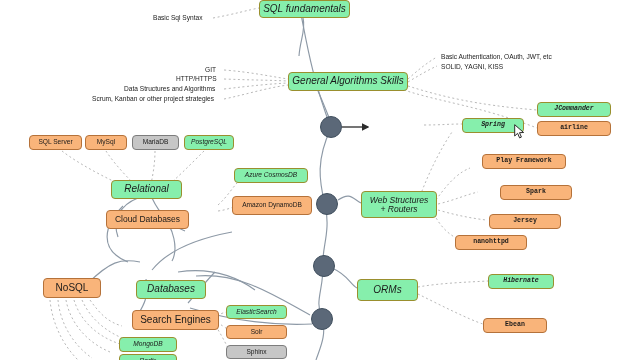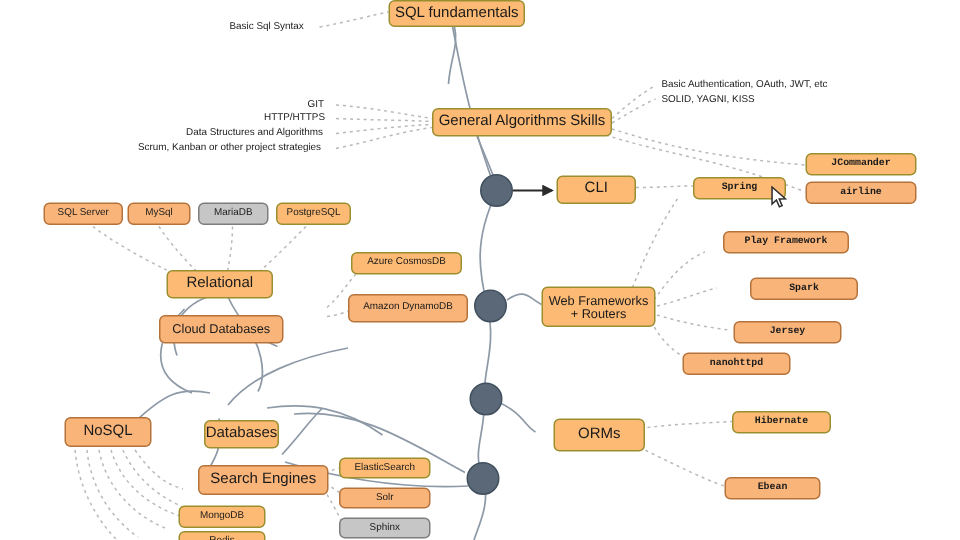--- a/index.html
+++ b/index.html
@@ -18,21 +18,21 @@
     position:absolute;
     box-sizing:border-box;
     display:flex;align-items:center;justify-content:center;
     text-align:center;
     border-radius:4px;
     border:1px solid #8a7f55;
     line-height:1.05;
     white-space:pre-line;
     letter-spacing:0px;
   }
-  .n-yellow{background:#fdba74;border-color:#9a8f2e;color:#1a1a1a;}
+  .n-yellow{background:#86efac;border-color:#9a8f2e;color:#1a1a1a;font-style:italic;}
   .n-orange{background:#f9b47a;border-color:#b5723a;color:#1a1a1a;}
   .n-gray{background:#c6c6c6;border-color:#7d7d7d;color:#1a1a1a;}
 
   .mono{font-family:"Liberation Mono",monospace;font-weight:700;}
   .sans{font-family:"Liberation Sans",sans-serif;}
 
   .big{font-size:10px;}
   .mid{font-size:8.5px;}
   .tiny{font-size:6.6px;}
 
@@ -162,52 +162,51 @@
   <div class="leaf r" style="left:153px;top:14px;">Basic Sql Syntax</div>
 
   <div class="leaf r" style="left:205px;top:66px;">GIT</div>
   <div class="leaf r" style="left:176px;top:75px;">HTTP/HTTPS</div>
   <div class="leaf r" style="left:124px;top:85px;">Data Structures and Algorithms</div>
   <div class="leaf r" style="left:92px;top:95px;">Scrum, Kanban or other project strategies</div>
 
   <div class="leaf" style="left:441px;top:53px;">Basic Authentication, OAuth, JWT, etc</div>
   <div class="leaf" style="left:441px;top:63px;">SOLID, YAGNI, KISS</div>
 
-  <div class="node n-yellow sans big" style="left:371px;top:117px;width:53px;height:19px;">CLI</div>
 
   <div class="node n-yellow mono tiny" style="left:537px;top:102px;width:74px;height:15px;">JCommander</div>
   <div class="node n-orange mono tiny" style="left:537px;top:121px;width:74px;height:15px;">airline</div>
 
-  <div class="node n-yellow sans mid" style="left:361px;top:191px;width:76px;height:27px;">Web Frameworks
+  <div class="node n-yellow sans mid" style="left:361px;top:191px;width:76px;height:27px;">Web Structures
 + Routers</div>
 
   <div class="node n-yellow mono tiny" style="left:462px;top:118px;width:62px;height:15px;">Spring</div>
   <div class="node n-orange mono tiny" style="left:482px;top:154px;width:84px;height:15px;">Play Framework</div>
   <div class="node n-orange mono tiny" style="left:500px;top:185px;width:72px;height:15px;">Spark</div>
   <div class="node n-orange mono tiny" style="left:489px;top:214px;width:72px;height:15px;">Jersey</div>
   <div class="node n-orange mono tiny" style="left:455px;top:235px;width:72px;height:15px;">nanohttpd</div>
 
-  <div class="node n-yellow sans big" style="left:357px;top:279px;width:61px;height:22px;margin-left:12px;">ORMs</div>
+  <div class="node n-yellow sans big" style="left:357px;top:279px;width:61px;height:22px;">ORMs</div>
 
   <div class="node n-yellow mono tiny" style="left:488px;top:274px;width:66px;height:15px;">Hibernate</div>
   <div class="node n-orange mono tiny" style="left:483px;top:318px;width:64px;height:15px;">Ebean</div>
 
   <div class="node n-orange sans tiny" style="left:29px;top:135px;width:53px;height:15px;">SQL Server</div>
   <div class="node n-orange sans tiny" style="left:85px;top:135px;width:42px;height:15px;">MySql</div>
   <div class="node n-gray sans tiny" style="left:132px;top:135px;width:47px;height:15px;">MariaDB</div>
   <div class="node n-yellow sans tiny" style="left:184px;top:135px;width:50px;height:15px;">PostgreSQL</div>
 
   <div class="node n-yellow sans big" style="left:111px;top:180px;width:71px;height:19px;">Relational</div>
 
   <div class="node n-orange sans mid" style="left:106px;top:210px;width:83px;height:19px;">Cloud Databases</div>
 
   <div class="node n-yellow sans tiny" style="left:234px;top:168px;width:74px;height:15px;">Azure CosmosDB</div>
   <div class="node n-orange sans tiny" style="left:232px;top:196px;width:80px;height:19px;">Amazon DynamoDB</div>
 
-  <div class="node n-yellow sans big" style="left:136px;top:280px;width:50px;height:19px;">Databases</div>
+  <div class="node n-yellow sans big" style="left:136px;top:280px;width:70px;height:19px;">Databases</div>
 
   <div class="node n-orange sans big" style="left:43px;top:278px;width:58px;height:20px;text-align:center;">NoSQL</div>
 
   <div class="node n-yellow sans tiny" style="left:119px;top:337px;width:58px;height:15px;">MongoDB</div>
   <div class="node n-yellow sans tiny" style="left:119px;top:354px;width:58px;height:15px;">Redis</div>
 
   <div class="node n-orange sans big" style="left:132px;top:310px;width:87px;height:20px;">Search Engines</div>
 
   <div class="node n-yellow sans tiny" style="left:226px;top:305px;width:61px;height:14px;">ElasticSearch</div>
   <div class="node n-orange sans tiny" style="left:226px;top:325px;width:61px;height:14px;">Solr</div>

